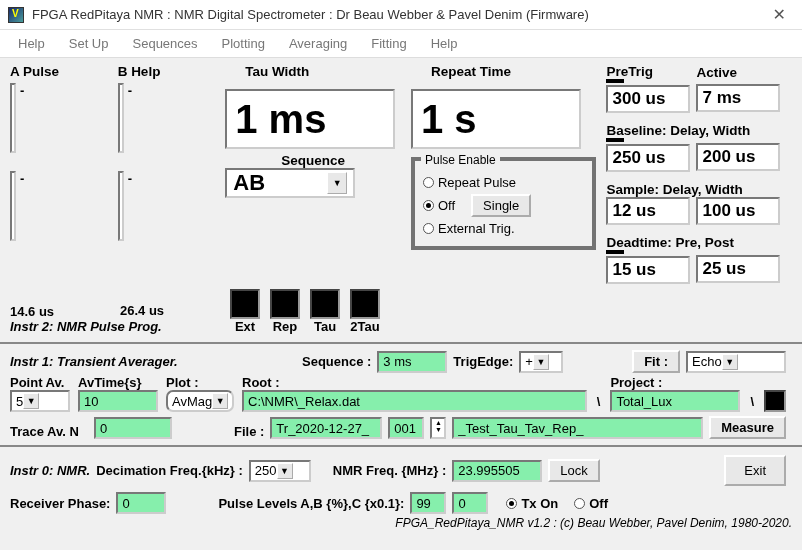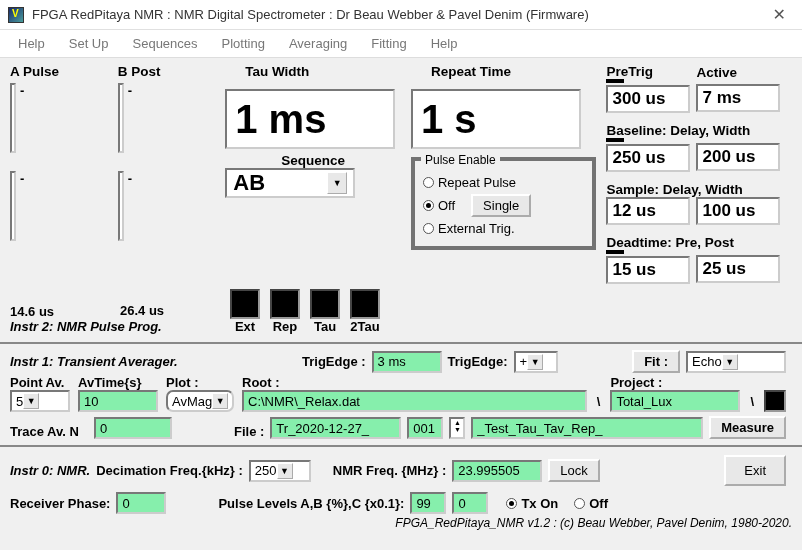--- a/index.html
+++ b/index.html
@@ -131,21 +131,21 @@
       <div style="display:flex; margin-top:4px;">
         <div class="vslide"></div>
         <span class="dash">-</span>
       </div>
       <div style="display:flex; margin-top:18px;">
         <div class="vslide"></div>
         <span class="dash">-</span>
       </div>
     </div>
     <div style="width:100px;">
-      <div class="label">B Post</div>
+      <div class="label">B Help</div>
       <div style="display:flex; margin-top:4px;">
         <div class="vslide"></div>
         <span class="dash">-</span>
       </div>
       <div style="display:flex; margin-top:18px;">
         <div class="vslide"></div>
         <span class="dash">-</span>
       </div>
     </div>
 
@@ -247,21 +247,21 @@
       </div>
   </div>
 </div>
 
 <hr class="sep">
 
 <div class="panel" style="padding-top:4px; padding-bottom:4px;">
   <div class="row colgap" style="align-items:center;">
     <span class="bold italic nowrap" style="width:210px;">Instr 1: Transient Averager.</span>
     <span style="width:70px;"></span>
-    <span class="bold">TrigEdge :</span>
+    <span class="bold">Sequence :</span>
     <span class="txtin" style="width:70px;">3 ms</span>
     <span class="bold">TrigEdge:</span>
     <span class="smallsel" style="width:44px;">
         <span>+</span>
         <span class="drop-btn">▼</span>
       </span>
     <span style="flex:1;"></span>
     <span class="btn" style="font-weight:bold;">Fit :</span>
     <span class="smallsel" style="width:100px;">
         <span>Echo</span>
@@ -299,21 +299,21 @@
       </div>
     <span class="bold" style="padding:0 4px 3px;">\</span>
     <div class="blackbox" style="width:22px;height:22px;"></div>
   </div>
 
   <div class="row colgap" style="margin-top:4px; align-items:flex-end;">
     <span class="bold" style="width:78px;">Trace Av. N</span>
     <span class="txtin" style="width:78px;">0</span>
     <span style="width:50px;"></span>
     <span class="bold">File :</span>
-    <span class="txtin" style="width:131px;">Tr_2020-12-27_</span>
+    <span class="txtin" style="width:112px;">Tr_2020-12-27_</span>
     <span class="txtin" style="width:36px;">001</span>
     <span class="smallsel" style="width:16px; padding:0; flex-direction:column; height:22px;">
        <span style="font-size:7px;">▲</span>
         <span style="font-size:7px;">▼</span>
       </span>
     <span class="txtin" style="flex:1;">_Test_Tau_Tav_Rep_</span>
     <span class="btn bold">Measure</span>
   </div>
 </div>
 

